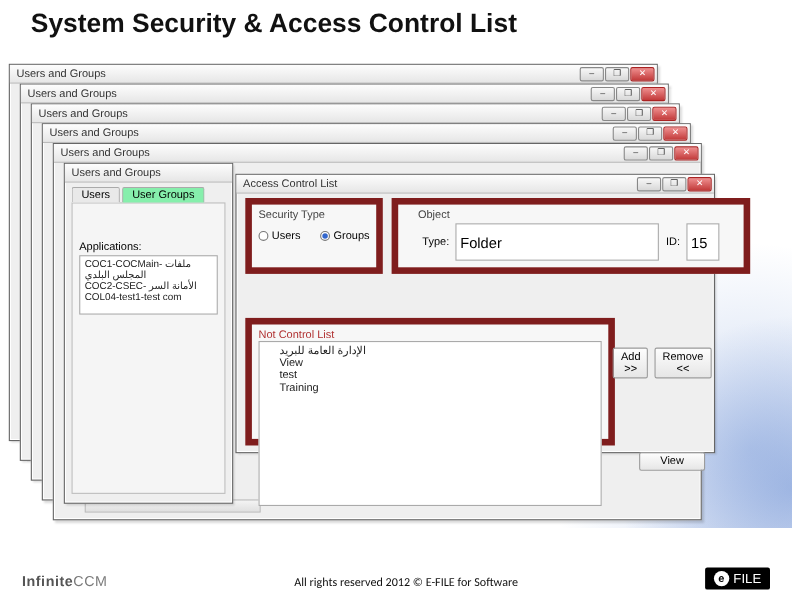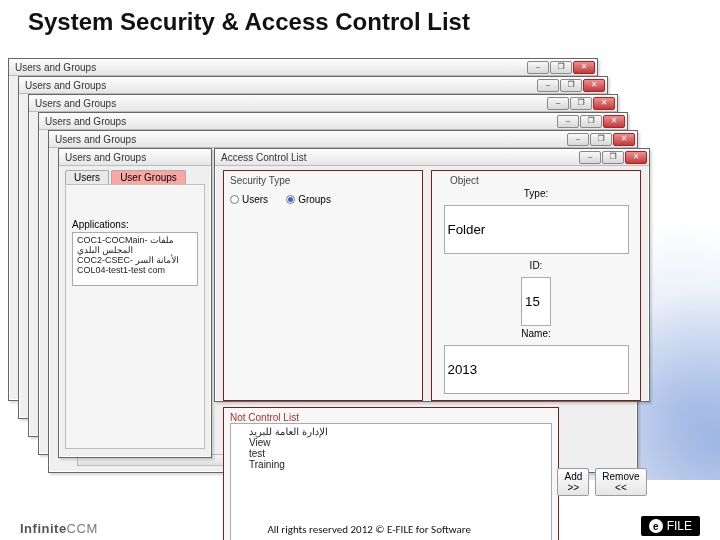--- a/index.html
+++ b/index.html
@@ -42,51 +42,51 @@
     background: linear-gradient(#f8f8f8,#d8d8d8);
     margin-left: 1px;
   }
   .wb.close { background: linear-gradient(#ef8f8f,#c23a3a); color:#fff; border-color:#a22; }
   .tabs { display:flex; gap:2px; padding: 4px 6px 0 6px; }
   .tab {
     border: 1px solid #aaa; border-bottom: none;
     background: #e9e9e9; padding: 1px 8px; font-size: 10px;
     border-radius: 2px 2px 0 0;
   }
-  .tab.active { background: #fca5a5; }
+  .tab.active { background: #86efac; }
   .inner {
     margin: 0 6px 10px 6px;
     border: 1px solid #bdbdbd;
     background: #f5f5f5;
     padding: 6px;
   }
   .hrspace { height: 22px; }
   
   .listbox {
     background:#fff; border:1px solid #aaa;
     padding:2px 4px; font-size:9px; color:#222;
   }
   .field-row { display:flex; align-items:center; gap:6px; margin: 6px 0; font-size:10px;}
   .txt { background:#fff; border:1px solid #aaa; height:14px; padding:16px 3px; }
   
   .acl-body { padding: 4px 8px 6px 8px; display:flex; flex-direction:column; height:calc(100% - 17px); }
   .acl-top { display:flex; gap:8px; }
   .box {
-    border:1px solid #7f1d1d; background:#f7f7f7; padding:4px 6px;
+    border:6px solid #7f1d1d; background:#f7f7f7; padding:4px 6px;
   }
   .sec-type { width: 200px; }
   .object   { flex:1; }
   .radio-row { display:flex; gap:18px; align-items:center; margin-top:8px; }
   .radio { display:flex; align-items:center; gap:3px; font-size:10px;}
   .rdot { width:9px; height:9px; border:1px solid #777; border-radius:50%; background:#fff; display:inline-flex; align-items:center; justify-content:center;}
   .rdot.filled::after { content:""; width:5px; height:5px; border-radius:50%; background:#3366cc; }
-  .kv { display:flex; gap:6px; align-items:center; font-size:10px; margin:2px 4px;flex-direction:column;}
+  .kv { display:flex; gap:6px; align-items:center; font-size:10px; margin:2px 16px;}
   .kv input.txt { flex:1; }
   .acl-lists { display:flex; gap:4px; margin-top:6px; flex:1; min-height:150px; }
-  .ncl { flex:1; }
+  .ncl { flex:1;margin-top:34px; }
   .cl  { width:120px; }
   .mid { width:78px; display:flex; flex-direction:row; justify-content:center; align-items:center; gap:6px; }
   .btn {
     border:1px solid #9c9c9c; background:linear-gradient(#fdfdfd,#e6e6e6);
     padding:2px 6px; font-size:10px; width:72px; text-align:center; cursor:pointer;
     border-radius:2px;
   }
   .list {
     background:#fff; border:1px solid #aaa; height:150px; width:100%;
     padding:2px 18px; font-size:10px; color:#222;
@@ -193,21 +193,21 @@
       <div style="height:6px"></div>
       <div style="font-size:10px;">Applications:</div>
       <div class="listbox" style="height:54px; margin-top:2px;">
         <div>COC1-COCMain- ملفات المجلس البلدي</div>
         <div>COC2-CSEC- الأمانة السر</div>
         <div>COL04-test1-test com</div>
       </div>
     </div>
   </div>
 
-  <div class="win" style="left:206px; top:90px; width:436px; height:254px;">
+  <div class="win" style="left:206px; top:100px; width:436px; height:254px;">
     <div class="titlebar">
       <span>Access Control List</span>
       <div class="winbtns">
         <div class="wb">–</div>
         <div class="wb">❐</div>
         <div class="wb close">✕</div>
       </div>
     </div>
     <div class="acl-body">
       <div class="acl-top">
@@ -225,24 +225,20 @@
           </div>
         </div>
         <div class="box object">
           <div style="font-size:10px;color:#444;padding-left:12px;">Object</div>
           <div class="kv">
             <span>Type:</span>
             <input class="txt" value="Folder" style="">
             <span>ID:</span>
             <input class="txt" style="width: 30px;" value="15">
           </div>
-          <div class="kv">
-            <span>Name:</span>
-            <input class="txt" value="2013" style="">
-          </div>
         </div>
       </div>
 
       <div class="acl-lists">
         <div class="box ncl">
           <div style="color:#b03030;font-size:10px;">Not Control List</div>
           <div class="list">
             <div>الإدارة العامة للبريد</div>
             <div>View</div>
             <div>test</div>

